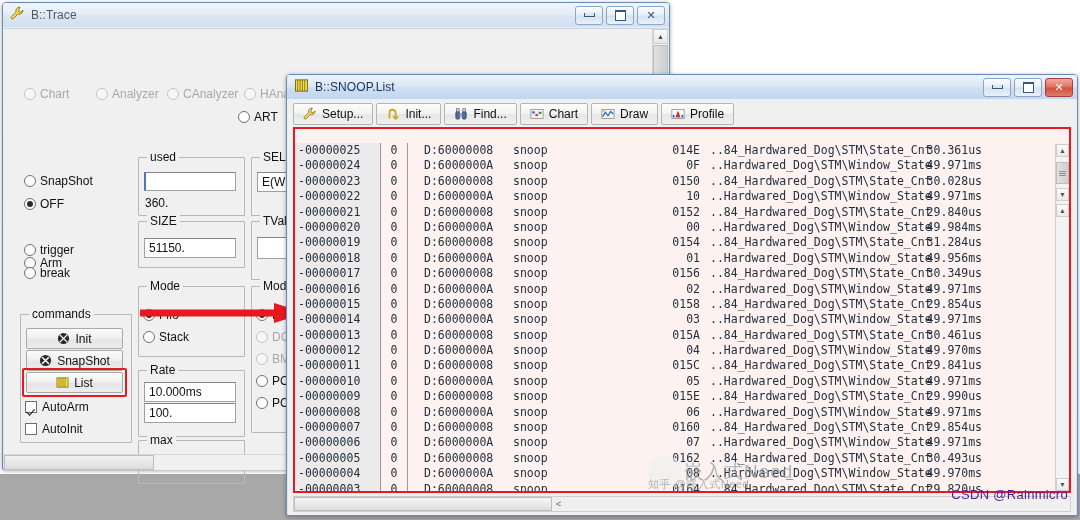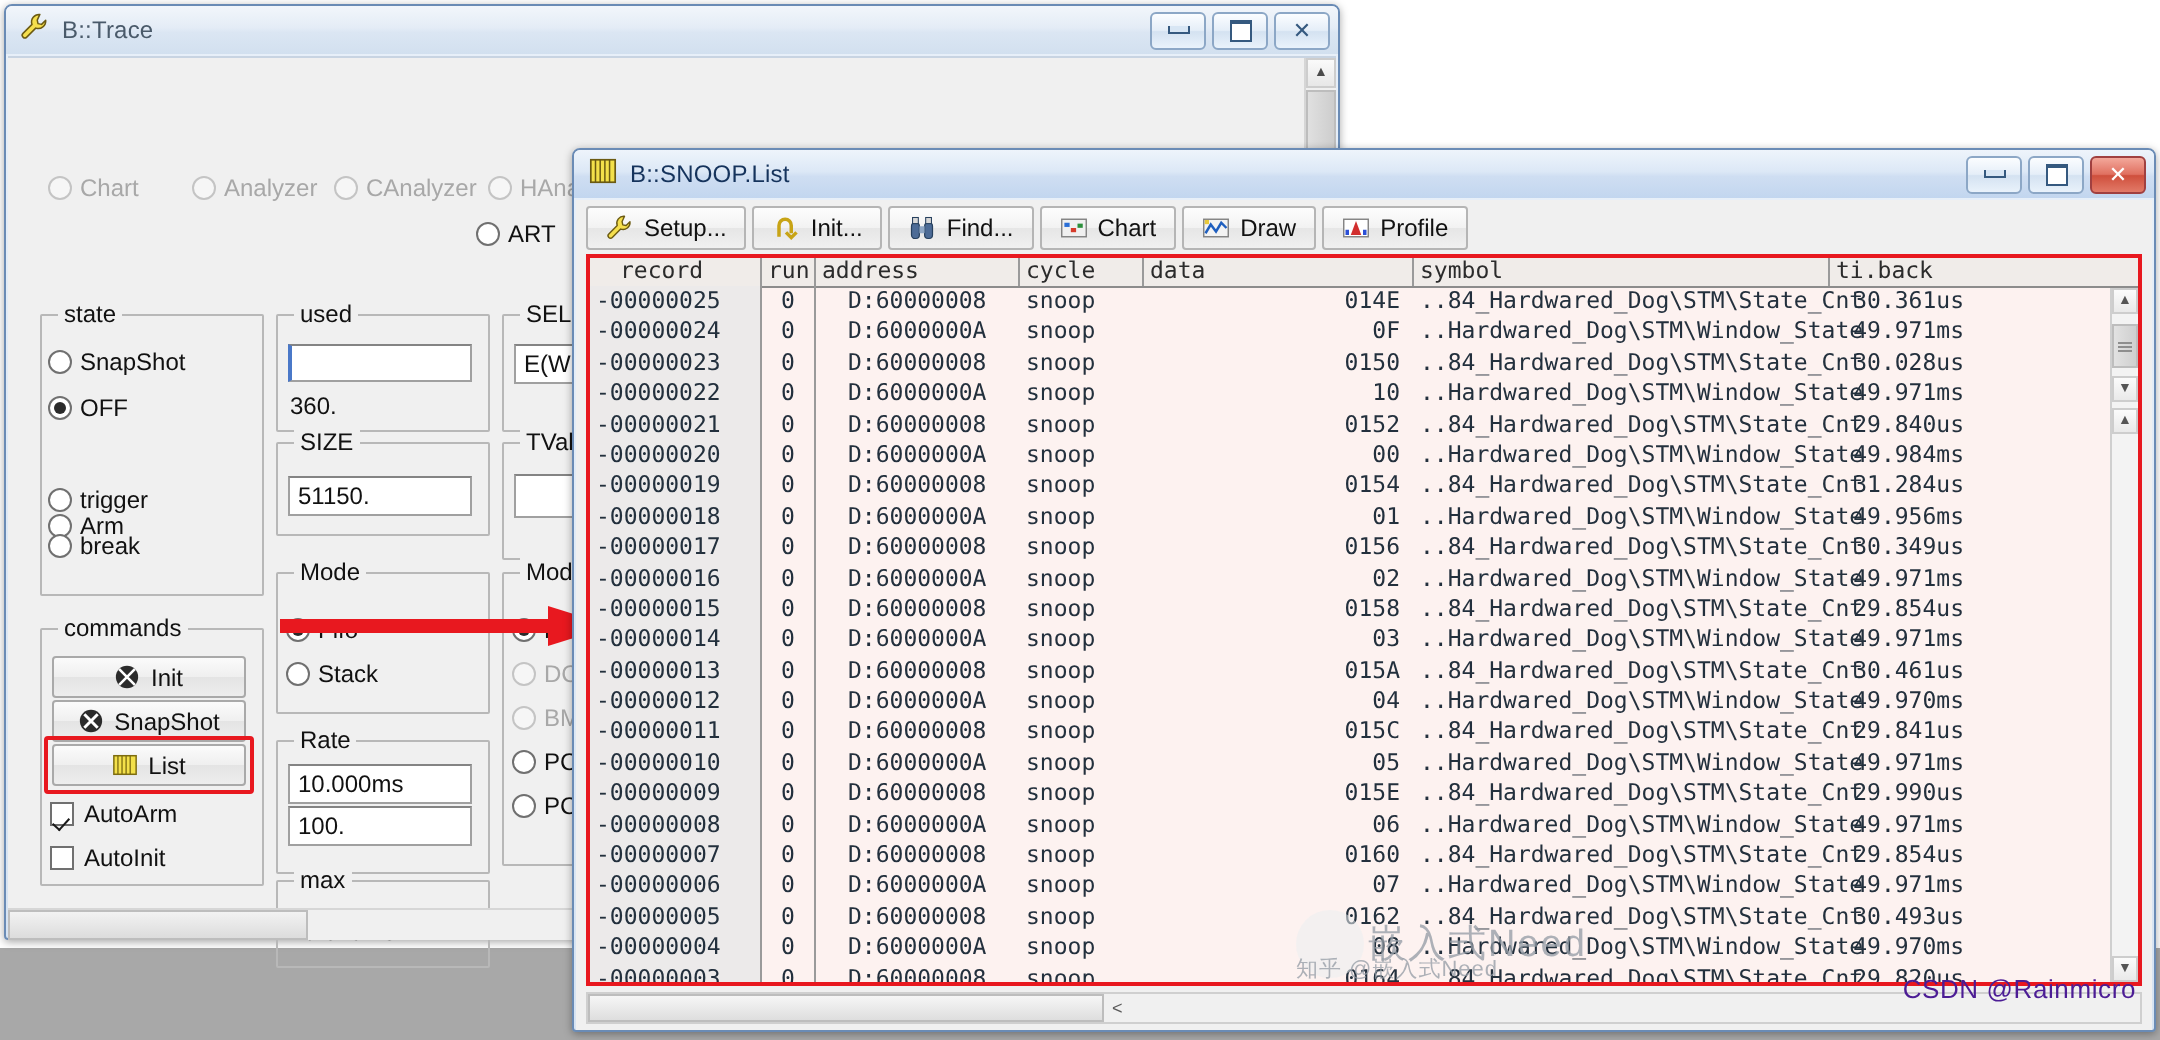--- a/index.html
+++ b/index.html
@@ -275,23 +275,20 @@
       </div>
     <div class="radio" style="left:522px;top:58px;">
       <span class="dot"></span>
       <span>LA</span>
       </div>
     <div class="radio" style="left:234px;top:81px;">
       <span class="dot"></span>
       <span>ART</span>
       </div>
 
-    <div class="group" style="left:16px;top:128px;width:110px;height:139px;">
-      <span class="legend">state</span>
-    </div>
     <div class="radio" style="left:20px;top:145px;">
       <span class="dot"></span>
       <span>SnapShot</span>
       </div>
     <div class="radio on" style="left:20px;top:168px;">
       <span class="dot"></span>
       <span>OFF</span>
       </div>
     <div class="radio" style="left:20px;top:191px;margin-top:36px;">
       <span class="dot"></span>
@@ -509,35 +506,20 @@
             <path d="M5 12 L8 4 L11 12 Z" fill="#d22f2f"></path>
             <rect x="2" y="9" width="2" height="3" fill="#2b4fd6"></rect>
             <rect x="12" y="9" width="2" height="3" fill="#2b4fd6"></rect>
           </svg></span>
         <span>Profile</span>
       </div>
     </div>
 
     <div class="list-area">
 
-      <div class="colhead">
-        <span class="c" style="left:16px;">record</span>
-        <span class="sep" style="left:86px;"></span>
-        <span class="c" style="left:90px;">run</span>
-        <span class="sep" style="left:113px;"></span>
-        <span class="c" style="left:117px;">address</span>
-        <span class="sep" style="left:215px;"></span>
-        <span class="c" style="left:219px;">cycle</span>
-        <span class="sep" style="left:277px;"></span>
-        <span class="c" style="left:281px;">data</span>
-        <span class="sep" style="left:412px;"></span>
-        <span class="c" style="left:416px;">symbol</span>
-        <span class="sep" style="left:620px;"></span>
-        <span class="c" style="left:624px;">ti.back</span>
-      </div>
 
       <div class="rows">
         <div class="rec-col"></div>
         <div class="run-col-sep" style="left:113px;"></div>
         <div id="rows-host">
             <div class="row"><span class="cell" style="left:4px;">-00000025</span><span class="cell" style="left:90px;width:20px;text-align:center;">0</span><span class="cell" style="left:130px;">D:60000008</span><span class="cell" style="left:219px;">snoop</span><span class="cell right-col" style="left:281px;width:125px;">014E</span><span class="cell" style="left:416px;">..84_Hardwared_Dog\STM\State_Cnt</span><span class="cell right-col" style="left:616px;width:72px;">30.361us</span></div>
             <div class="row"><span class="cell" style="left:4px;">-00000024</span><span class="cell" style="left:90px;width:20px;text-align:center;">0</span><span class="cell" style="left:130px;">D:6000000A</span><span class="cell" style="left:219px;">snoop</span><span class="cell right-col" style="left:281px;width:125px;">0F</span><span class="cell" style="left:416px;">..Hardwared_Dog\STM\Window_State</span><span class="cell right-col" style="left:616px;width:72px;">49.971ms</span></div>
             <div class="row"><span class="cell" style="left:4px;">-00000023</span><span class="cell" style="left:90px;width:20px;text-align:center;">0</span><span class="cell" style="left:130px;">D:60000008</span><span class="cell" style="left:219px;">snoop</span><span class="cell right-col" style="left:281px;width:125px;">0150</span><span class="cell" style="left:416px;">..84_Hardwared_Dog\STM\State_Cnt</span><span class="cell right-col" style="left:616px;width:72px;">30.028us</span></div>
             <div class="row"><span class="cell" style="left:4px;">-00000022</span><span class="cell" style="left:90px;width:20px;text-align:center;">0</span><span class="cell" style="left:130px;">D:6000000A</span><span class="cell" style="left:219px;">snoop</span><span class="cell right-col" style="left:281px;width:125px;">10</span><span class="cell" style="left:416px;">..Hardwared_Dog\STM\Window_State</span><span class="cell right-col" style="left:616px;width:72px;">49.971ms</span></div>
             <div class="row"><span class="cell" style="left:4px;">-00000021</span><span class="cell" style="left:90px;width:20px;text-align:center;">0</span><span class="cell" style="left:130px;">D:60000008</span><span class="cell" style="left:219px;">snoop</span><span class="cell right-col" style="left:281px;width:125px;">0152</span><span class="cell" style="left:416px;">..84_Hardwared_Dog\STM\State_Cnt</span><span class="cell right-col" style="left:616px;width:72px;">29.840us</span></div>

